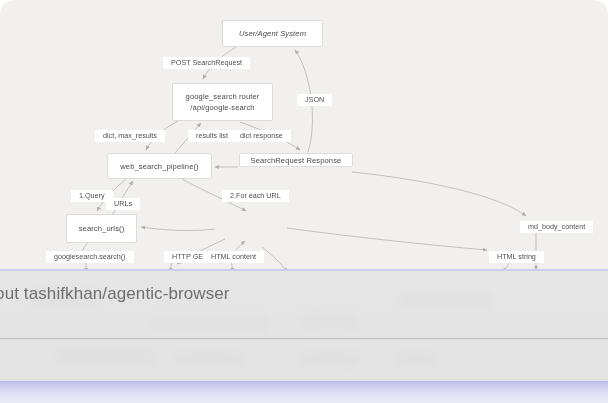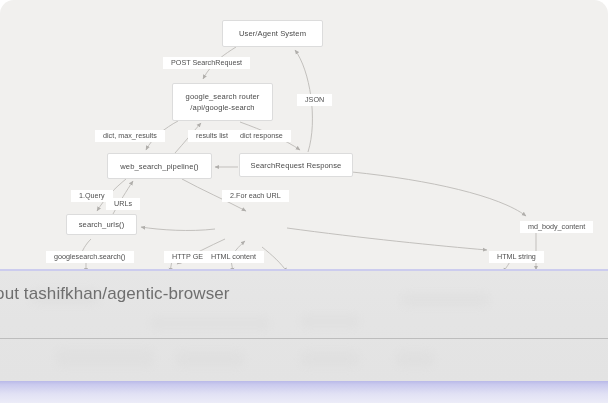--- a/index.html
+++ b/index.html
@@ -119,38 +119,38 @@
 
       <path d="M512,258 C509,264 506,268 503,272"></path>
 
       <path d="M86,260 L86,272"></path>
       <path d="M172,260 L170,272"></path>
       <path d="M231,260 L233,272"></path>
       <path d="M262,247 C272,255 281,263 287,272"></path>
     </g>
   </svg>
 
-  <div class="node" style="left:222px;top:20px;width:101px;height:27px;">
+  <div class="node" style="left:222px;top:20px;width:101px;height:27px;font-style:italic;">
     <span class="ln">User/Agent System</span>
   </div>
 
   <div class="node" style="left:152px;top:83px;width:101px;height:38px;margin-left:20px;">
     <span class="ln">google_search router</span>
     <span class="ln">/api/google-search</span>
   </div>
 
   <div class="node" style="left:107px;top:153px;width:105px;height:26px;">
     <span class="ln">web_search_pipeline()</span>
   </div>
 
-  <div class="node" style="left:239px;top:153px;width:114px;height:24px;">
+  <div class="node" style="left:239px;top:153px;width:114px;height:14px;">
     <span class="ln">SearchRequest Response</span>
   </div>
 
-  <div class="node" style="left:66px;top:214px;width:71px;height:21px;">
+  <div class="node" style="left:66px;top:214px;width:71px;height:29px;">
     <span class="ln">search_urls()</span>
   </div>
 
 
   <div class="elabel" style="left:163px;top:57px;">POST SearchRequest</div>
   <div class="elabel" style="left:297px;top:94px;">JSON</div>
   <div class="elabel" style="left:95px;top:130px;">dict, max_results</div>
   <div class="elabel" style="left:188px;top:130px;">results list</div>
   <div class="elabel" style="left:232px;top:130px;">dict response</div>
   <div class="elabel" style="left:71px;top:190px;">1.Query</div>

